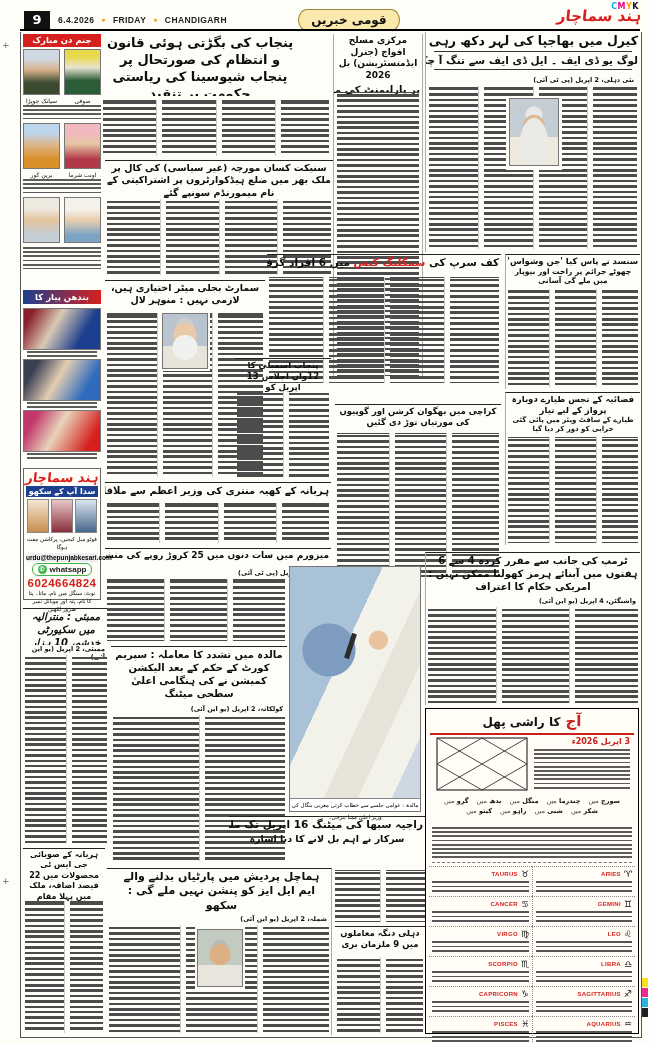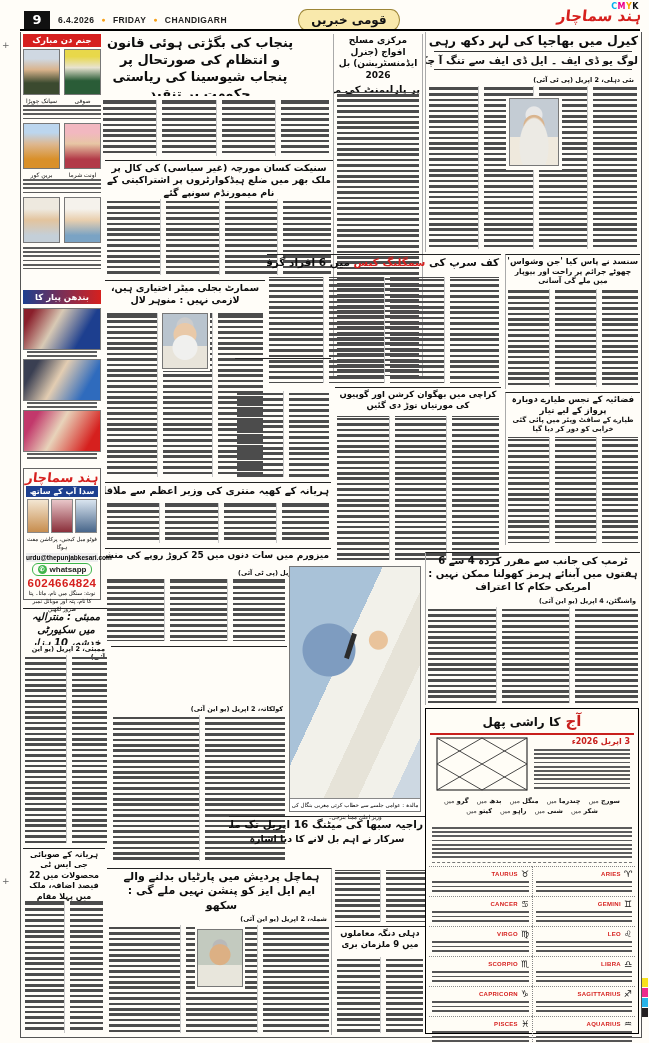--- a/index.html
+++ b/index.html
@@ -122,21 +122,21 @@
       <div class="ph" style="width:78px;height:42px;background:linear-gradient(120deg,#8a1f2b 10%,#d8c9b4 40%,#1d3f8f 75%);"></div>
       <div class="greek-s" style="height:6px;margin:1px 4px 2px;"></div>
       <div class="ph" style="width:78px;height:42px;background:linear-gradient(120deg,#3a3f52 15%,#e3cdb2 45%,#2f6bbd 80%);"></div>
       <div class="greek-s" style="height:6px;margin:1px 4px 2px;"></div>
       <div class="ph" style="width:78px;height:42px;background:linear-gradient(120deg,#c2386b 15%,#e8d3ba 45%,#d6201e 85%);"></div>
       <div class="greek-s" style="height:6px;margin:1px 4px 2px;"></div>
     </div>
 
     <div class="promo" style="left:2px;top:436px;width:78px;height:132px;">
       <div class="t1">ہند سماچار</div>
-      <div class="t2">سدا آپ کے ساتھ</div>
+      <div class="t2">سدا آپ کے سکھو</div>
       <div class="row">
         <div style="background:linear-gradient(180deg,#f3e6d2,#c78d4e)"></div>
         <div style="background:linear-gradient(180deg,#e8c6c9,#8a2f3a)"></div>
         <div style="background:linear-gradient(180deg,#d9e4ef,#48668a)"></div>
       </div>
       <div class="note">فوٹو میل کیجیں، پرکاشن مفت ہوگا</div>
       <div class="mail">urdu@thepunjabkesari.com</div>
       <div class="wa">
         <span class="waicon">✆</span>
         <span>whatsapp</span>
@@ -247,27 +247,28 @@
       <h2 class="hl nw" style="font-size:8.5px;">سنسد نے پاس کیا 'جن وشواس' بل</h2>
       <h3 class="sub" style="font-size:7.5px;">چھوٹے جرائم پر راحت اور بیوپار میں ملے گی آسانی</h3>
       <div class="cols" style="left:2px;right:2px;top:34px;bottom:2px;">
           <i></i>
           <i></i>
           <i></i>
         </div>
     </section>
 
     <section class="art tb" style="left:214px;top:326px;width:96px;height:120px;">
+      <h2 class="hl" style="font-size:8.5px;">پنجاب اسمبلی کا 12واں اجلاس 13 اپریل کو</h2>
       <div class="cols" style="left:2px;right:2px;top:32px;bottom:2px;">
           <i></i>
           <i></i>
         </div>
     </section>
 
-    <section class="art tb" style="left:314px;top:355px;width:166px;height:174px;">
+    <section class="art tb" style="left:314px;top:372px;width:166px;height:174px;">
       <h2 class="hl" style="font-size:8.5px;">کراچی میں بھگوان کرشن اور گوپیوں کی مورتیاں توڑ دی گئیں</h2>
       <div class="cols" style="left:2px;right:2px;top:28px;bottom:2px;">
           <i></i>
           <i></i>
           <i></i>
         </div>
     </section>
 
     <section class="art tb vl" style="left:484px;top:360px;width:134px;height:152px;">
       <h2 class="hl" style="font-size:8.5px;">فضائیہ کے تجس طیارے دوبارہ پرواز کے لیے تیار</h2>
@@ -293,20 +294,21 @@
       <h2 class="hl nw" style="font-size:9px;">میزورم میں سات دنوں میں 25 کروڑ روپے کی منشیات ضبط</h2>
       <div class="dl" style="right:2px;top:20px;">آئزول، 2 اپریل (پی ٹی آئی)</div>
       <div class="cols" style="left:2px;width:178px;top:30px;bottom:2px;">
           <i></i>
           <i></i>
           <i></i>
         </div>
     </section>
 
     <section class="art tb" style="left:90px;top:614px;width:176px;height:216px;">
+      <h2 class="hl" style="font-size:10px;">مالدہ میں تشدد کا معاملہ : سپریم کورٹ کے حکم کے بعد الیکشن کمیشن نے کی ہنگامی اعلیٰ سطحی میٹنگ</h2>
       <div class="dl" style="right:2px;top:58px;">کولکاتہ، 2 اپریل (یو این آئی)</div>
       <div class="cols" style="left:2px;right:2px;top:68px;bottom:2px;">
           <i></i>
           <i></i>
         </div>
     </section>
 
     <figure class="ph abs" style="left:268px;top:534px;width:132px;height:246px;margin:0;background:
       radial-gradient(circle at 68% 30%, #e9c39b 0 9px, transparent 10px),
       radial-gradient(circle at 30% 34%, #7e9cc0 0 26px, transparent 27px),

